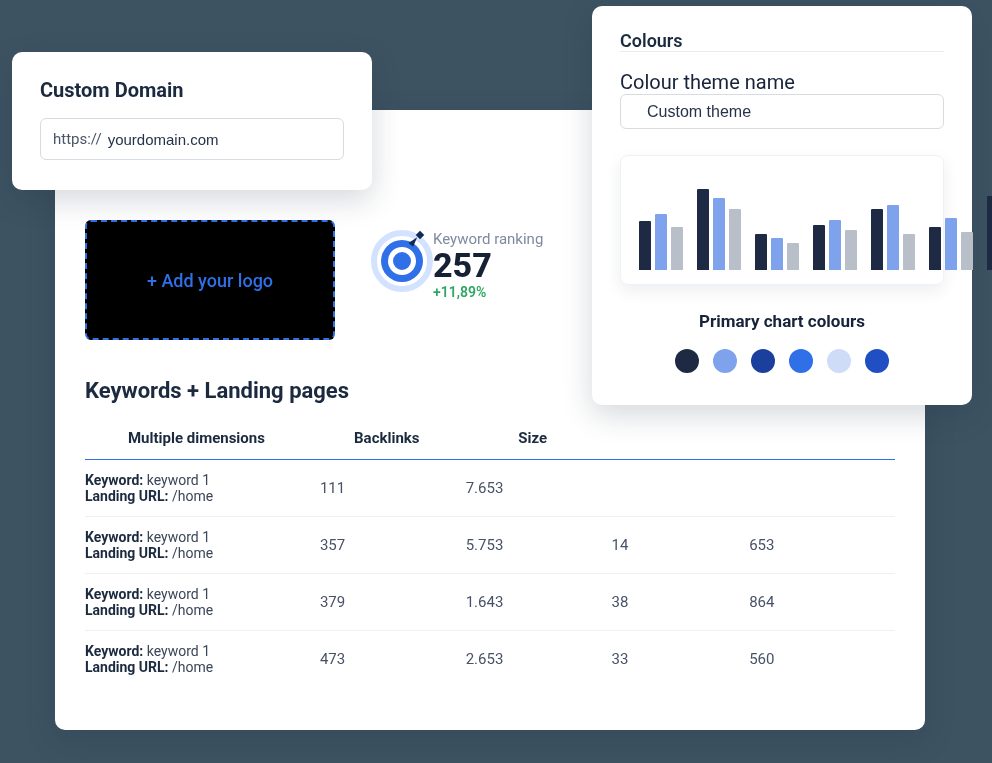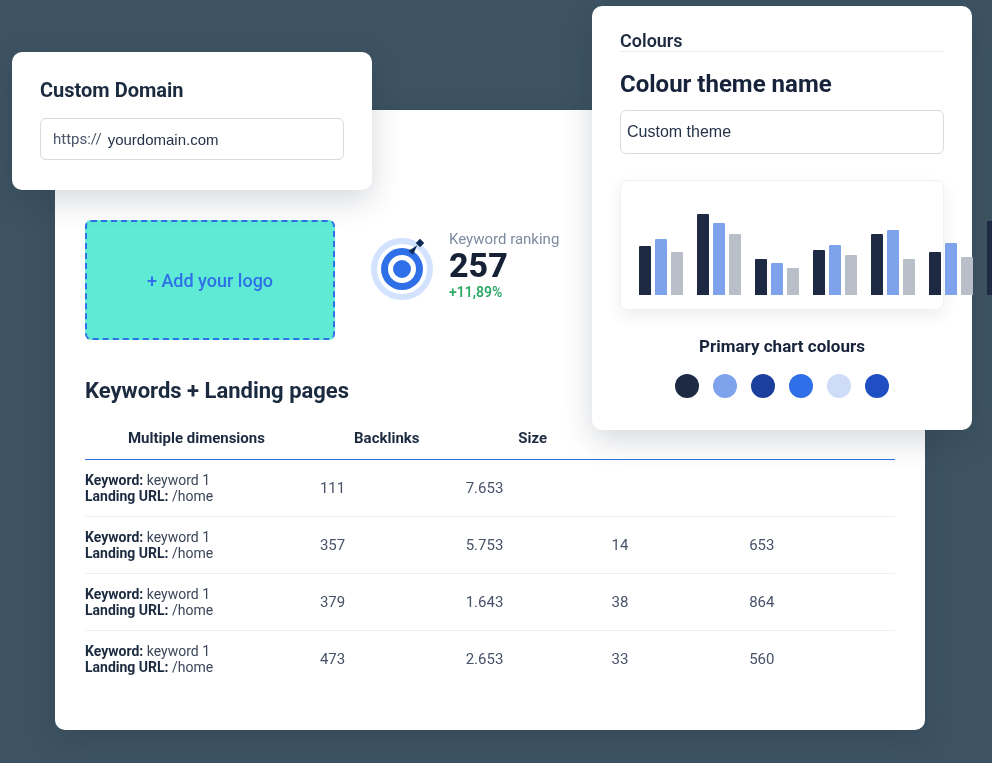--- a/index.html
+++ b/index.html
@@ -42,26 +42,26 @@
     left: 55px; top: 110px;
     width: 870px; height: 620px;
     padding: 110px 30px 30px 30px;
     z-index: 1;
   }
   .top-row { display:flex; align-items:flex-start; gap: 36px; }
   .add-logo {
     width: 250px; height: 120px;
     border: 2.5px dashed #2f6fe8;
     border-radius: 6px;
-    background: #5eead4;
+    background: #000000;
     display:flex; align-items:center; justify-content:center;
     color:#2f6fe8; font-size:18px; font-weight:500;
     cursor:pointer;
   }
-  .metric { display:flex; align-items:flex-end; gap:16px; margin-top:10px;}
+  .metric { display:flex; align-items:flex-start; gap:0; margin-top:10px;}
   .target-icon { width:62px; height:62px; position:relative; }
   .ring {
     position:absolute; border-radius:50%;
   }
   .ring.outer { width:62px; height:62px; border:6px solid #d3e3ff; left:0; top:0; }
   .ring.mid   { width:42px; height:42px; background:#2f6fe8; left:10px; top:10px; }
   .ring.mid2  { width:28px; height:28px; border:5px solid #fff; left:17px; top:17px; }
   .ring.inner { width:12px; height:12px; background:#2f6fe8; left:25px; top:25px; }
   .arrow-tip {
     position:absolute; width:0; height:0;
@@ -107,25 +107,25 @@
     right: 20px; top: 6px;
     width: 380px;
     padding: 24px 28px 32px 28px;
     z-index: 4;
   }
   .colours-card h3 {
     font-size:18px; font-weight:600; color:#1b2a3f;
     border-bottom:1px solid #e8ebf1; margin-bottom:18px;
   }
   .colours-card h4 {
-    font-size:24px; font-weight:700; color:#17233a; margin-bottom:12px;
+    font-size:20px; font-weight:400; color:#17233a; 
   }
   .theme-input {
-    border:1px solid #d7dbe2; border-radius:6px; height:44px;
-    padding:0 6px; font-size:16px; color:#253249;
+    border:1px solid #d7dbe2; border-radius:6px; height:35px;
+    padding:0 26px; font-size:16px; color:#253249;
     width:100%; outline:none;
   }
 
   .preview-card {
     margin-top:26px;
     border:1px solid #eef1f6; border-radius:8px;
     box-shadow: 0 6px 16px rgba(30,40,60,0.08);
     padding: 20px 18px 14px 18px;
     height: 130px;
     display:flex; align-items:flex-end; gap:14px;

